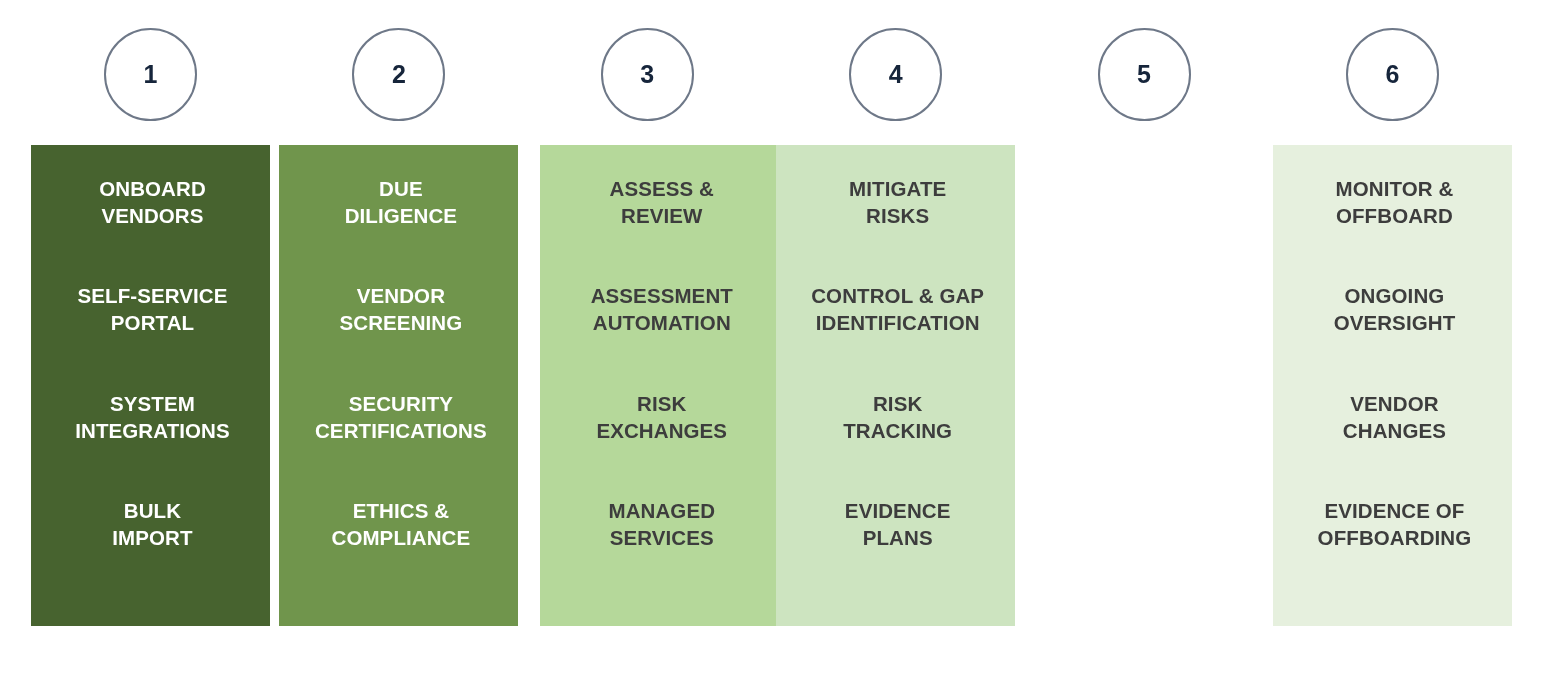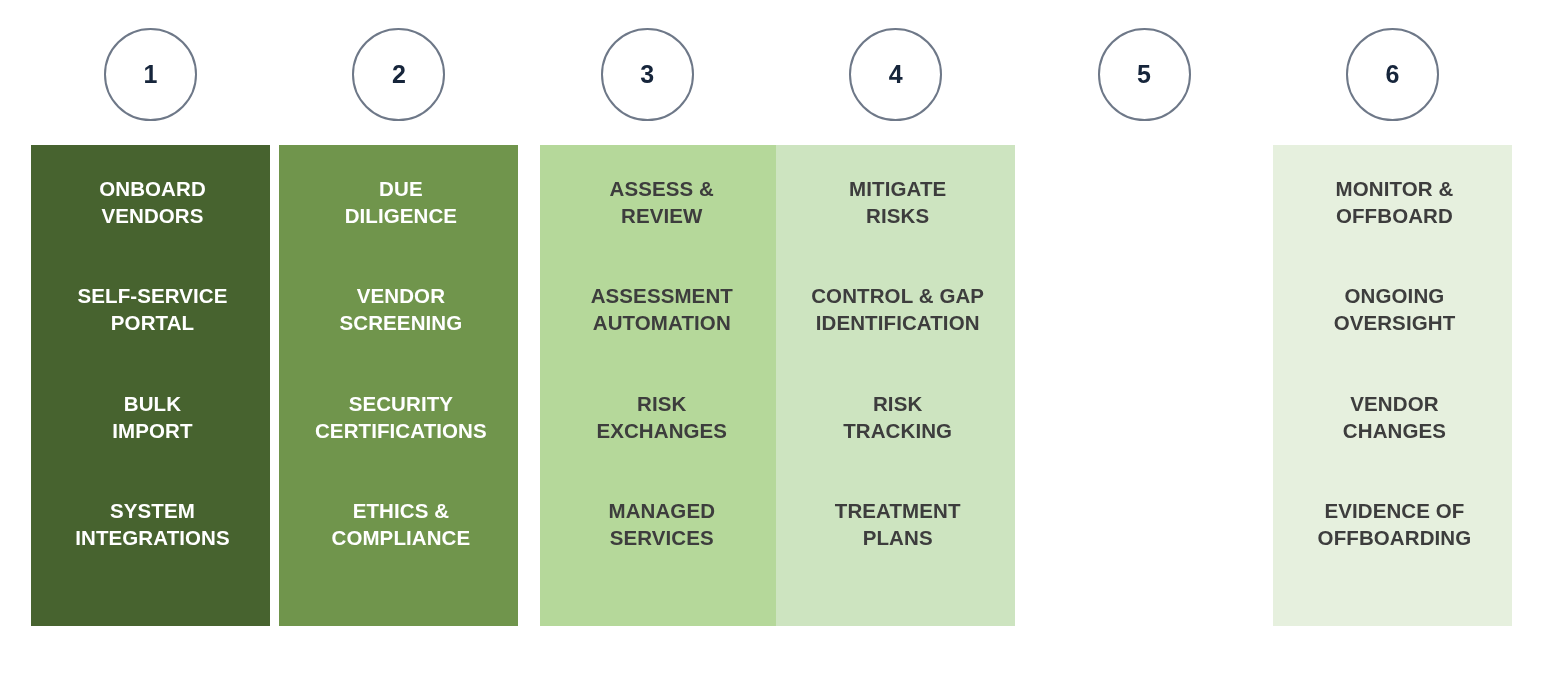--- a/index.html
+++ b/index.html
@@ -103,24 +103,24 @@
       <div class="circle-wrap">
         <div class="step-circle">
           <span class="step-number">1</span>
         </div>
       </div>
       <div class="panel on-dark" style="background-color: rgb(71, 99, 47);">
         <div class="panel-item">ONBOARD
 VENDORS</div>
         <div class="panel-item">SELF-SERVICE
 PORTAL</div>
+        <div class="panel-item">SYSTEM
+INTEGRATIONS</div>
         <div class="panel-item">BULK
 IMPORT</div>
-        <div class="panel-item">SYSTEM
-INTEGRATIONS</div>
       </div>
     </div>
 
     <div class="stage">
       <div class="circle-wrap">
         <div class="step-circle">
           <span class="step-number">2</span>
         </div>
       </div>
       <div class="panel on-dark" style="background-color: rgb(112, 149, 76);">
@@ -159,21 +159,21 @@
           <span class="step-number">4</span>
         </div>
       </div>
       <div class="panel on-light" style="background-color: rgb(205, 228, 192);">
         <div class="panel-item">MITIGATE
 RISKS</div>
         <div class="panel-item">CONTROL &amp; GAP
 IDENTIFICATION</div>
         <div class="panel-item">RISK
 TRACKING</div>
-        <div class="panel-item">TREATMENT
+        <div class="panel-item">EVIDENCE
 PLANS</div>
       </div>
     </div>
 
     <div class="stage">
       <div class="circle-wrap">
         <div class="step-circle">
           <span class="step-number">5</span>
         </div>
       </div>

